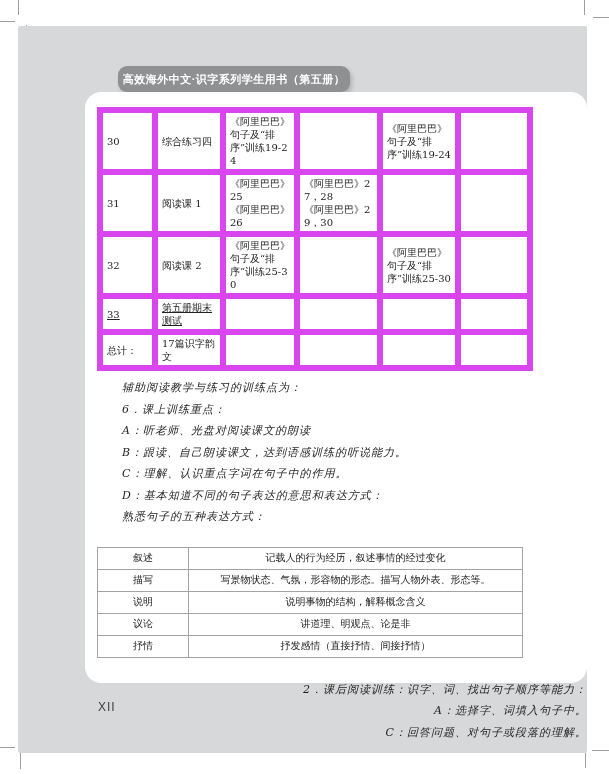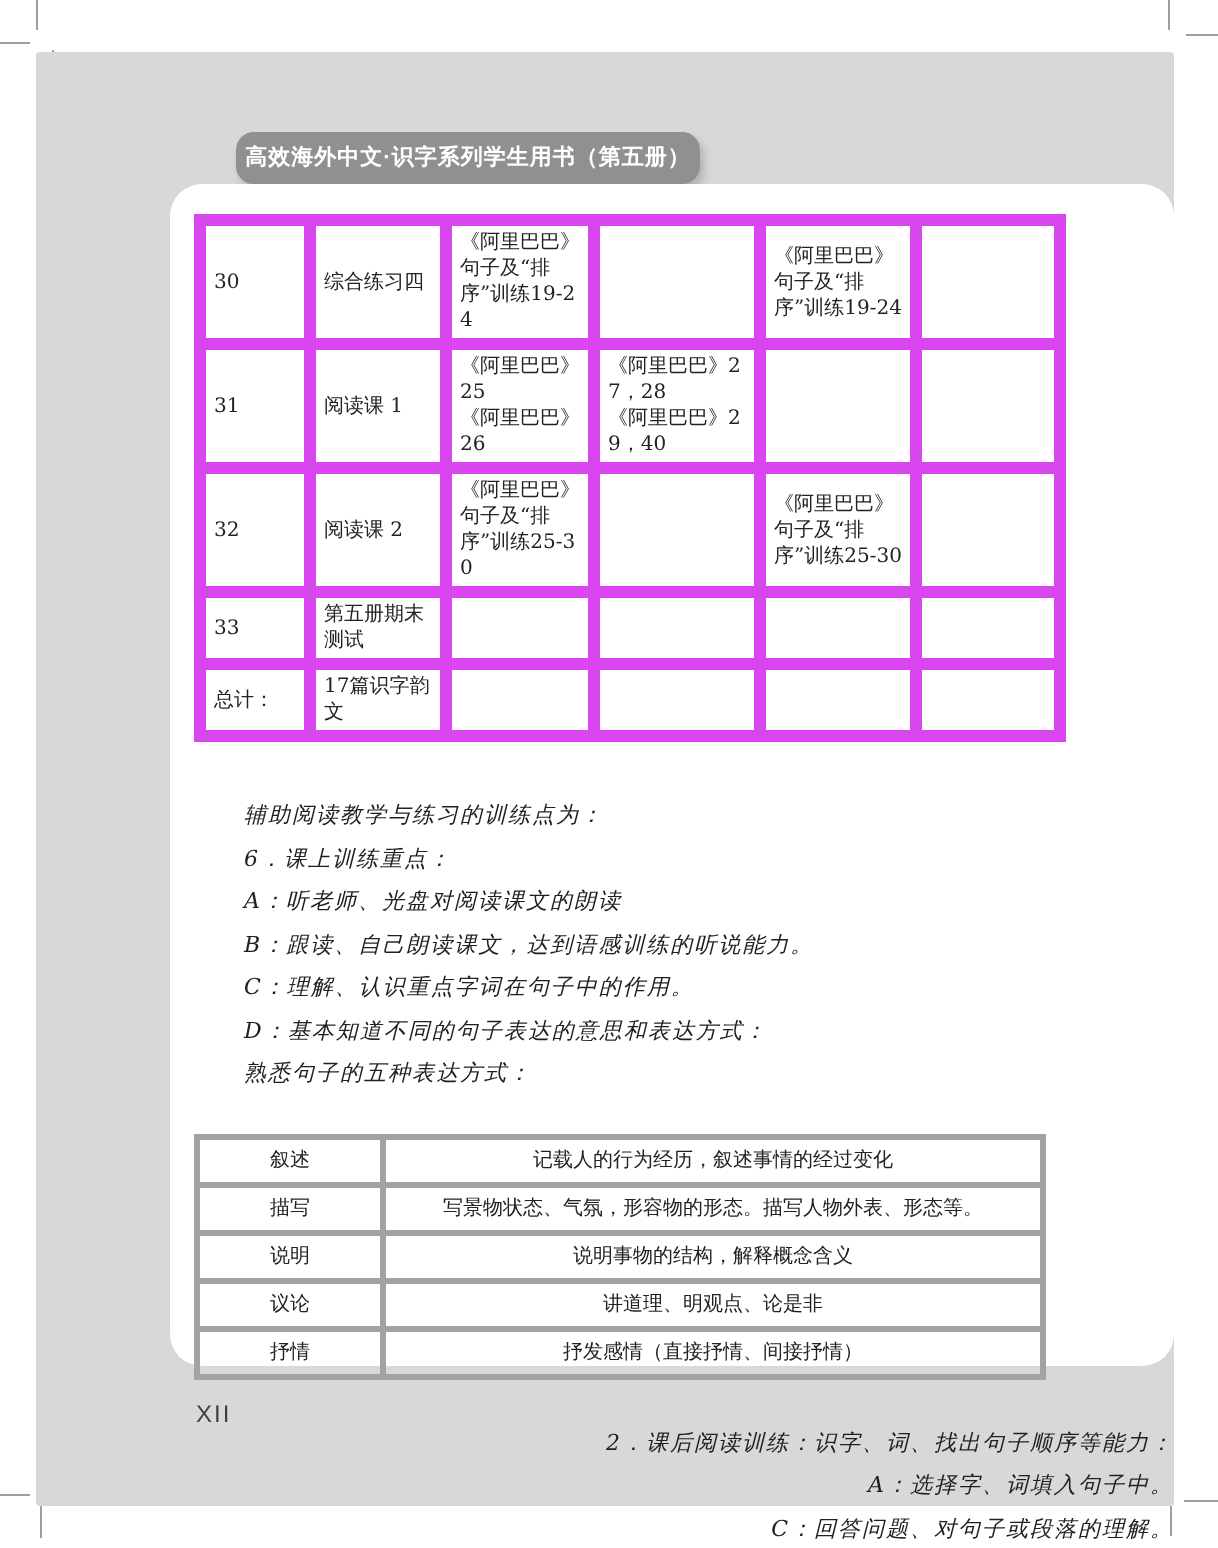--- a/index.html
+++ b/index.html
@@ -28,33 +28,33 @@
     background:#ffffff; border-radius:16px;
   }
   
   table { border-collapse:collapse; }
   .t1 { margin:15px 0 0 12px; width:430px; font-size:10px; table-layout:fixed; }
   .t1 td {
     border:6px solid #d946ef; padding:2px 4px; vertical-align:middle;
     white-space:pre-line; line-height:13px; word-break:break-all;
   }
   .t1 tr.r0 { height:44px; } .t1 tr.r1 { height:40px; }
-  .t1 tr.r2 { height:42px; } .t1 tr.r3 { height:20px; }
+  .t1 tr.r2 { height:42px; } .t1 tr.r3 { height:20px;text-decoration:underline; }
   .t1 tr.r4 { height:20px; }
   
   .body-text {
     margin-left:37px; font-size:11px; line-height:21.5px;
     letter-spacing:1px; font-style:italic; color:#1f1f1f;
   }
-  .b1 { margin-top:26px; }
+  .b1 { margin-top:6px; }
   .b2 { margin-top:21px;text-align:right; }
   .body-text p { margin:0; }
   
   .t2 { margin:19px 0 0 12px; width:426px; font-size:10px; table-layout:fixed; }
-  .t2 td { border:3px solid #a3a3a3; height:21px; padding:0 4px; text-align:center; }
+  .t2 td { border:1px solid #a3a3a3; height:21px; padding:0 4px; text-align:center; }
   .t2 .term-col { width:82px; }
   
   .pageno {
     position:absolute; left:80px; top:674px; font-family:"Liberation Sans", sans-serif;
     font-size:12px; color:#404040; letter-spacing:1px;
   }
 </style>
 </head>
 <body>
 
@@ -95,21 +95,21 @@
             <td></td>
             <td>《阿里巴巴》句子及“排序”训练19-24</td>
             <td></td>
           </tr>
           <tr class="r1">
             <td>31</td>
             <td>阅读课 1</td>
             <td>《阿里巴巴》25
 《阿里巴巴》26</td>
             <td>《阿里巴巴》27，28
-《阿里巴巴》29，40</td>
+《阿里巴巴》29，30</td>
             <td></td>
             <td></td>
           </tr>
           <tr class="r2">
             <td>32</td>
             <td>阅读课 2</td>
             <td>《阿里巴巴》句子及“排序”训练25-30</td>
             <td></td>
             <td>《阿里巴巴》句子及“排序”训练25-30</td>
             <td></td>

